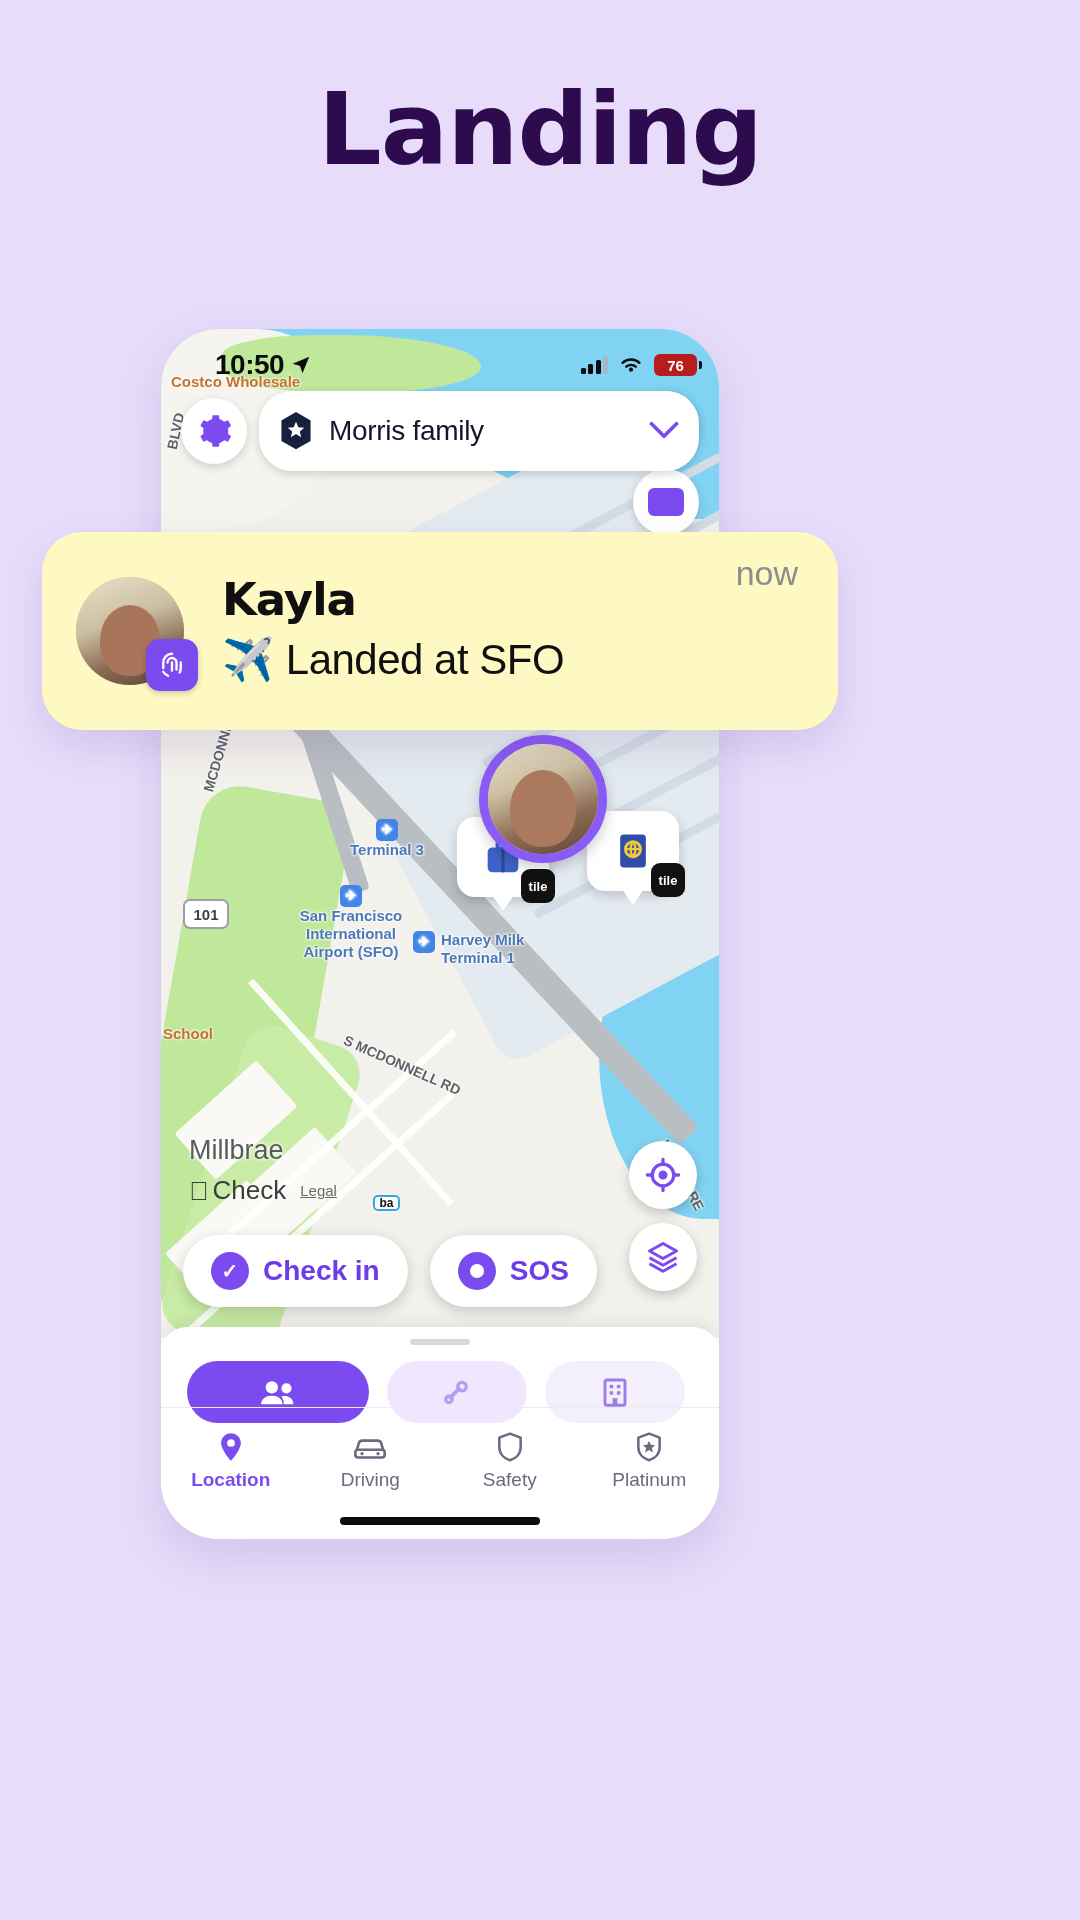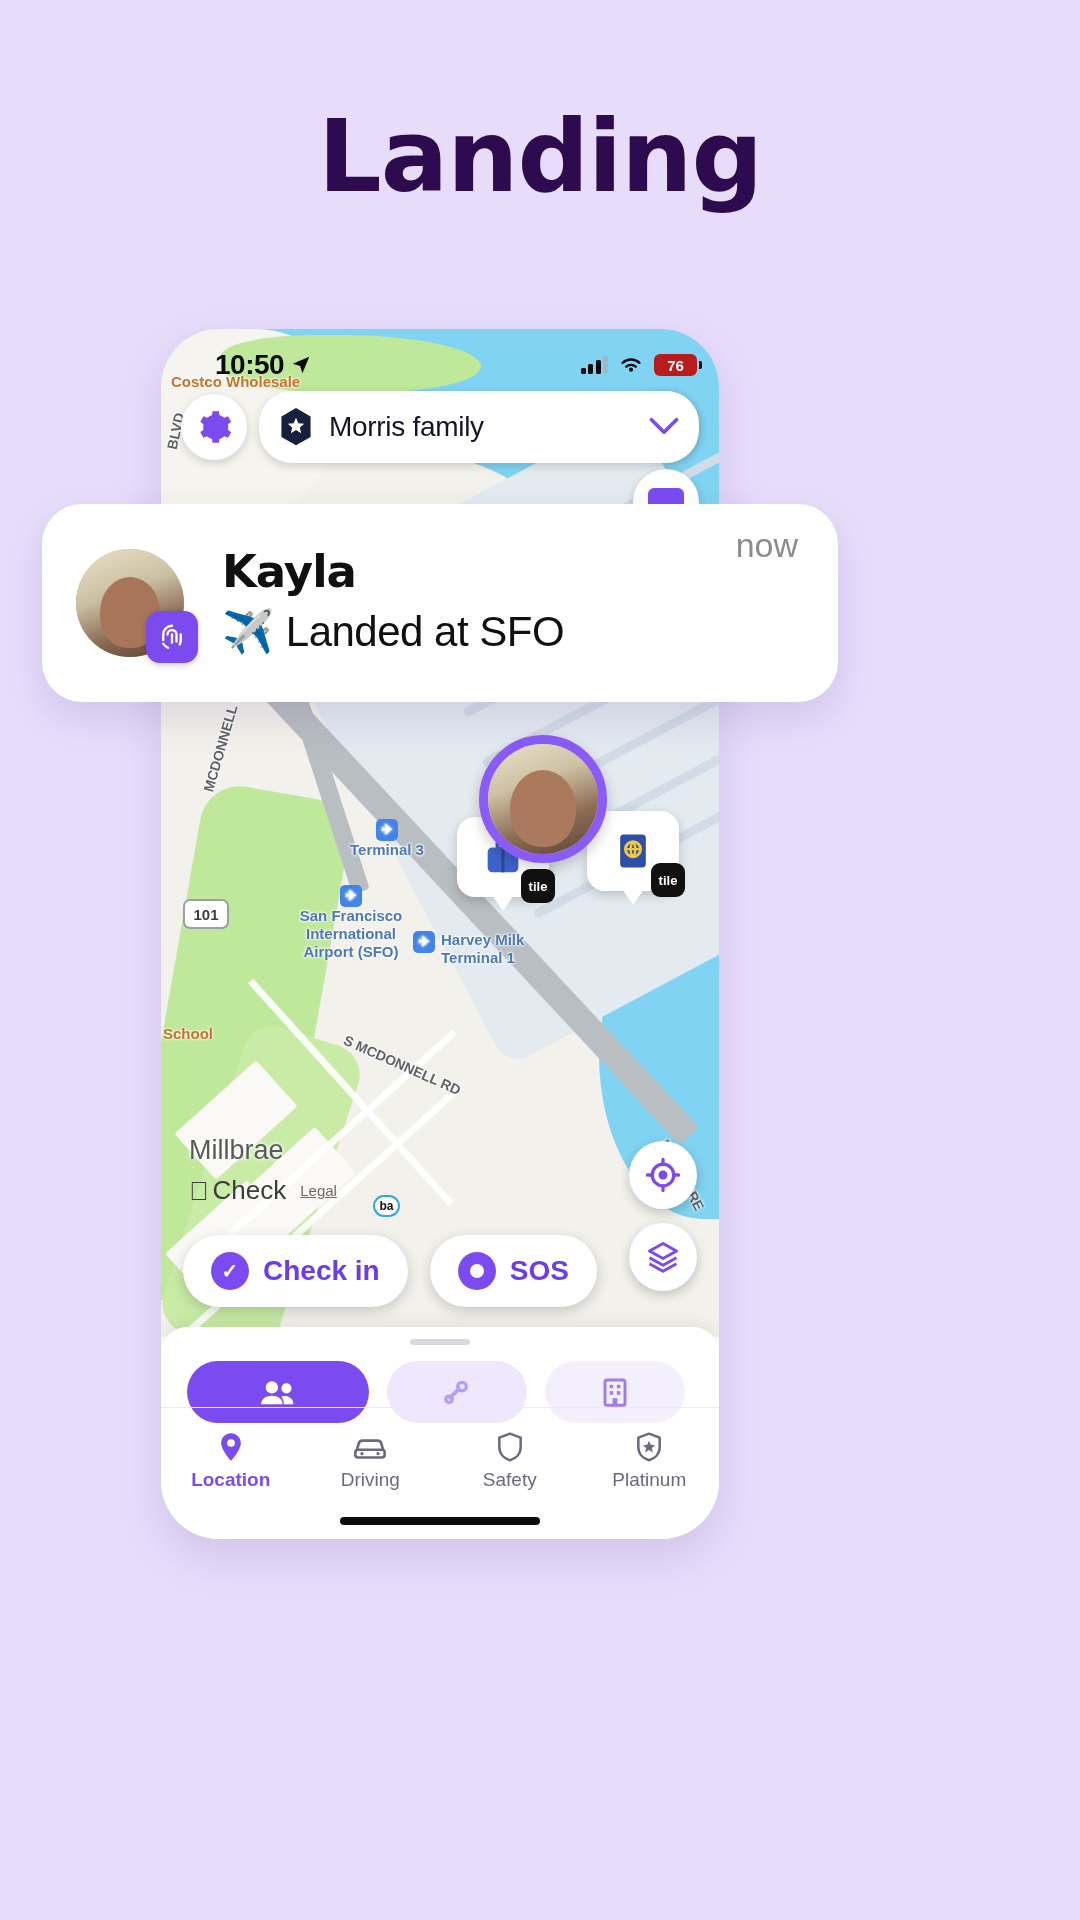--- a/index.html
+++ b/index.html
@@ -14,21 +14,20 @@
   
   .headline {
     position: absolute; top: 72px; left: 0; width: 1080px;
     text-align: center;
     color: #2E0B4F;
     font-family: "DejaVu Sans", sans-serif;
     font-weight: 700;
     font-size: 100px;
     line-height: 116px;
     letter-spacing: -1px;
-    margin-top: 27px;
   }
 
   
   .phone {
     position: absolute;
     left: 161px; top: 329px;
     width: 558px; height: 1210px;
     border-radius: 58px;
     overflow: hidden;
     background: #ffffff;
@@ -117,22 +116,22 @@
   .road-name {
     position: absolute; color: #5F6368; font-weight: 700; font-size: 14px;
     text-shadow: 0 0 3px #fff, 0 0 3px #fff;
     white-space: nowrap;
   }
   .city-name {
     position: absolute; color: #5a5a5a; font-size: 27px; font-weight: 400;
     text-shadow: 0 0 4px #fff, 0 0 4px #fff;
   }
   .bart-ico {
-    position: absolute; width: 27px; height: 22px; background: #fff;
-    border: 2px solid #2FA8DE; border-radius: 11px;
+    position: absolute; width: 27px; height: 16px; background: #fff;
+    border: 2px solid #2FA8DE; border-radius: 5px;
     display:flex; align-items:center; justify-content:center;
     color:#111; font-weight:700; font-size:12px;
   }
   .maps-attr {
     position: absolute; display: flex; align-items: center; gap: 14px;
     color: #3C3C3C; font-size: 26px; font-weight: 500;
   }
   .maps-attr .legal {
     font-size: 15px; color: #6b6b6b; text-decoration: underline;
   }
@@ -176,21 +175,21 @@
     display: flex; align-items: center; gap: 12px;
     padding: 0 20px; z-index: 25;
   }
   .circle-btn {
     width: 66px; height: 66px; border-radius: 50%;
     background: #fff; display:flex; align-items:center; justify-content:center;
     box-shadow: 0 3px 10px rgba(0,0,0,0.16);
     flex: 0 0 auto;
   }
   .family-pill {
-    flex: 1 1 auto; height: 72px; border-radius: 33px; background: #fff;
+    flex: 1 1 auto; height: 80px; border-radius: 33px; background: #fff;
     display: flex; align-items: center; gap: 14px;
     padding: 0 20px 0 18px;
     box-shadow: 0 3px 10px rgba(0,0,0,0.16);
   }
   .family-name {
     flex: 1 1 auto; font-size: 28px; color: #14142B; font-weight: 400;
     letter-spacing: -0.3px;
   }
   .hexstar {
     width: 38px; height: 42px; flex: 0 0 auto;
@@ -293,23 +292,23 @@
     font-size: 19px; color: #6E6880;
   }
   .tab.active { color: #7B4BF0; font-weight: 600; }
   .home-ind {
     position:absolute; left:50%; transform: translateX(-50%); bottom: 14px;
     width: 200px; height: 8px; border-radius: 4px; background:#0b0b0b;
   }
 
   
   .notif {
-    position: absolute; left: 42px; top: 504px;
+    position: absolute; left: 42px; top: 532px;
     width: 796px; height: 198px;
-    background: #ffffff; border-radius: 40px;
+    background: #fef9c3; border-radius: 40px;
     box-shadow: 0 16px 40px rgba(60,20,110,0.12);
     display: flex; align-items: center;
     padding: 0 40px 0 34px;
     z-index: 60;
   }
   .notif-avatar {
     position: relative; flex: 0 0 auto;
     width: 108px; height: 108px; border-radius: 50%;
     background: #CBB79B; overflow: visible;
   }

